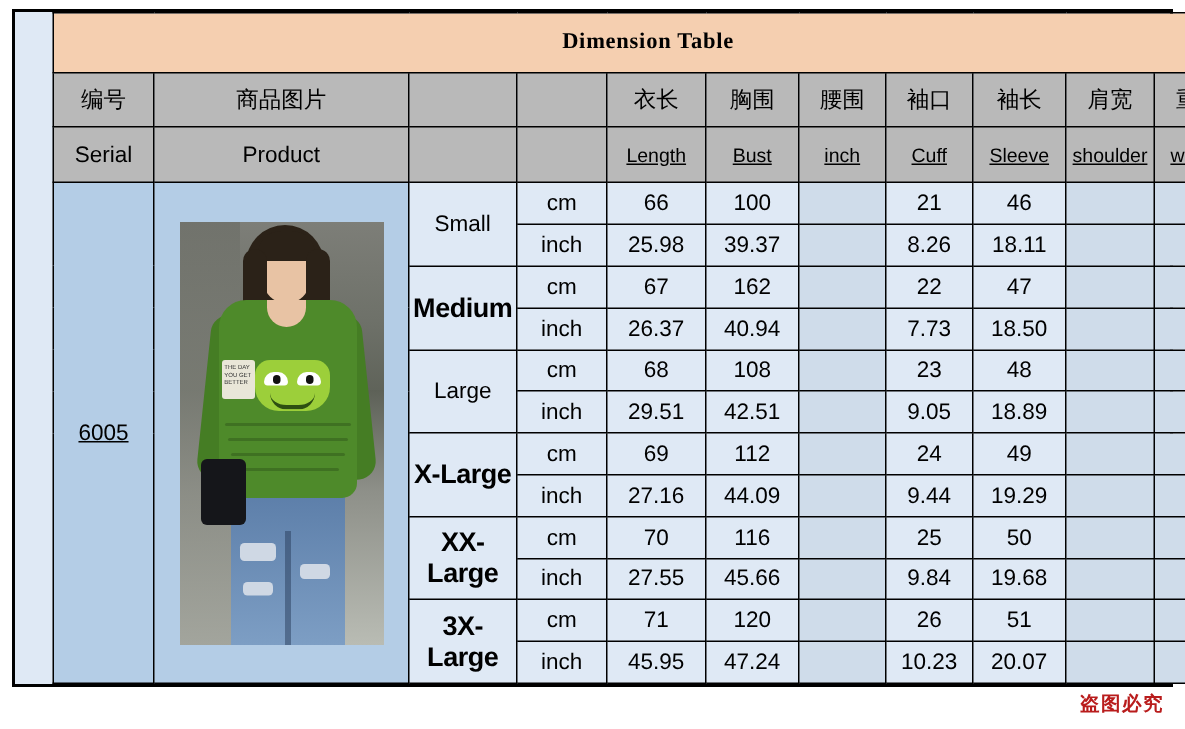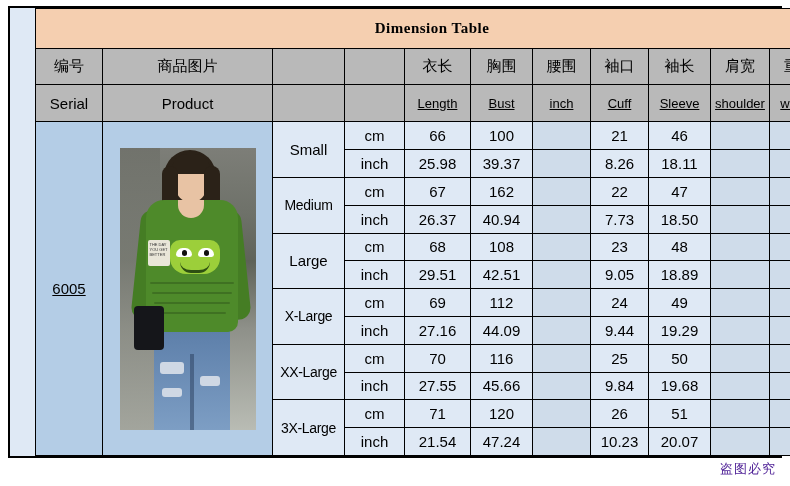--- a/index.html
+++ b/index.html
@@ -77,42 +77,44 @@
   }
   .product-cell {
     background: #b4cde6 !important;
     padding: 4px 0;
   }
   .size-cell {
     font-size: 15px;
     background: #dfe9f5 !important;
   }
   .size-cell.tight {
-    font-size: 14px;
+    font-size: 18px;
     letter-spacing: -0.3px;
+    font-weight: bold;
   }
   .unit-cell {
     font-size: 14px;
   }
   .val {
     font-size: 15px;
   }
   .blank {
     background: #cfdcea !important;
   }
   .row-h {
     height: 26px;
   }
   .watermark {
     position: absolute;
     right: 14px;
     bottom: 8px;
     font-size: 13px;
-    color: #4c1d95;
+    color: #b91c1c;
     letter-spacing: 1px;
+    font-weight: bold;
   }
   .photo {
     width: 136px;
     height: 282px;
     margin: 0 auto;
     position: relative;
     overflow: hidden;
     background: linear-gradient(#8c8c86, #9aa09a);
     display: block;
   }
@@ -510,21 +512,21 @@
           <td class="val">71</td>
           <td class="val">120</td>
           <td class="val blank"></td>
           <td class="val">26</td>
           <td class="val">51</td>
           <td class="val blank"></td>
           <td class="val blank"></td>
         </tr>
         <tr class="row-h">
           <td class="unit-cell">inch</td>
-          <td class="val">21.54</td>
+          <td class="val">45.95</td>
           <td class="val">47.24</td>
           <td class="val blank"></td>
           <td class="val">10.23</td>
           <td class="val">20.07</td>
           <td class="val blank"></td>
           <td class="val blank"></td>
         </tr>
       </tbody>
     </table>
   </div>

